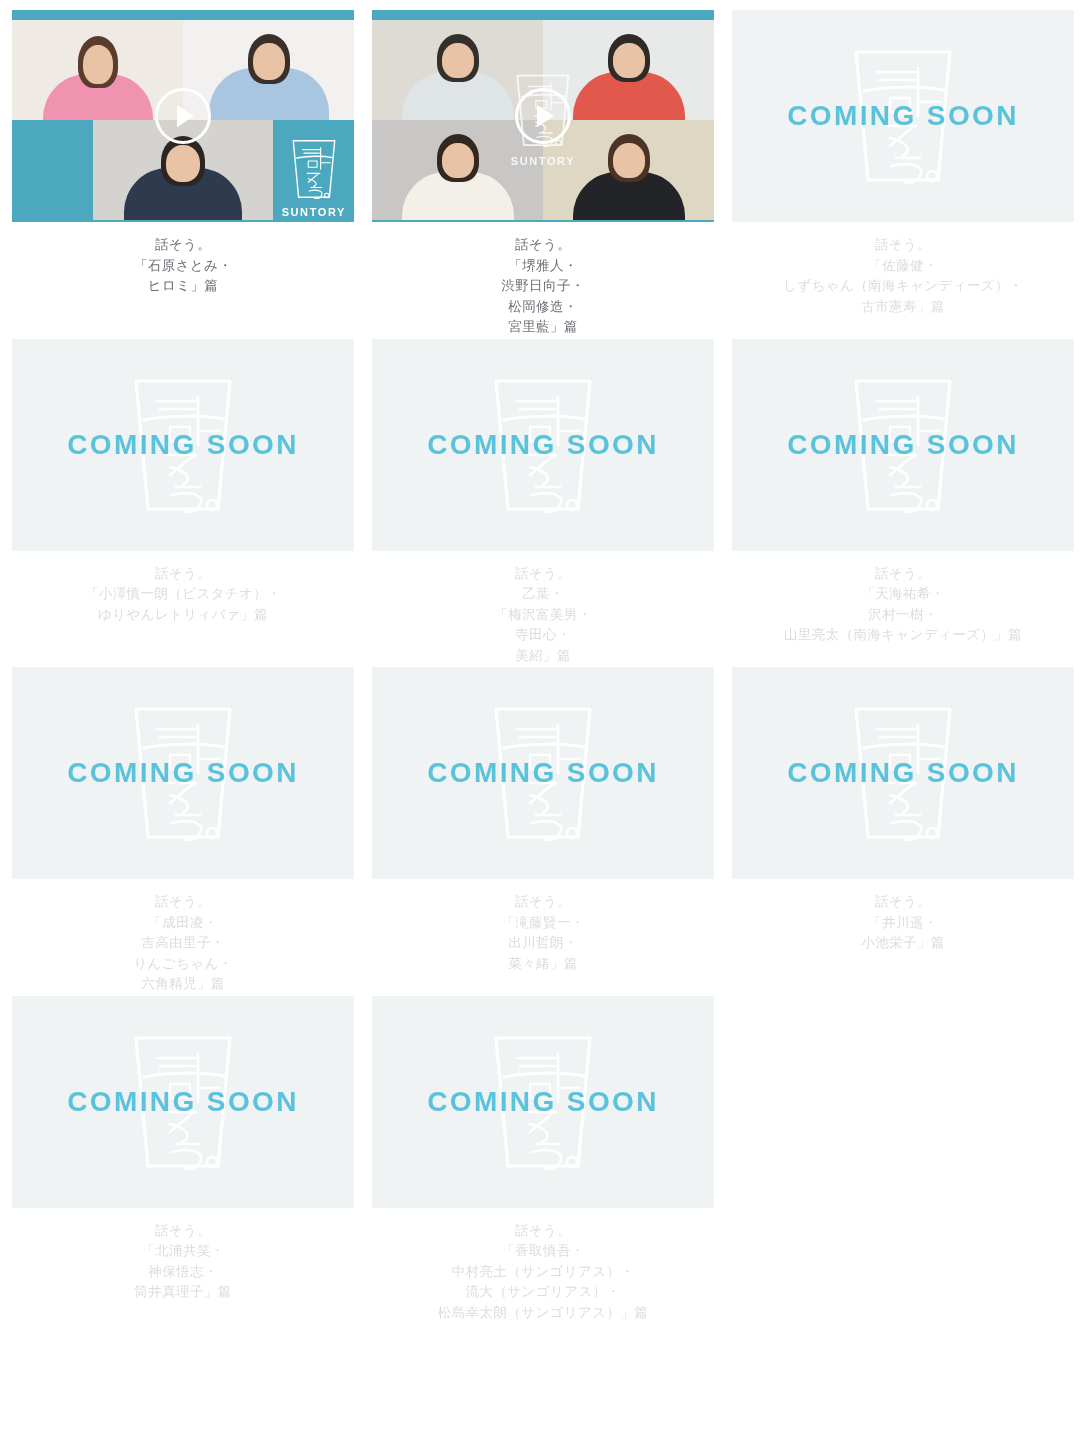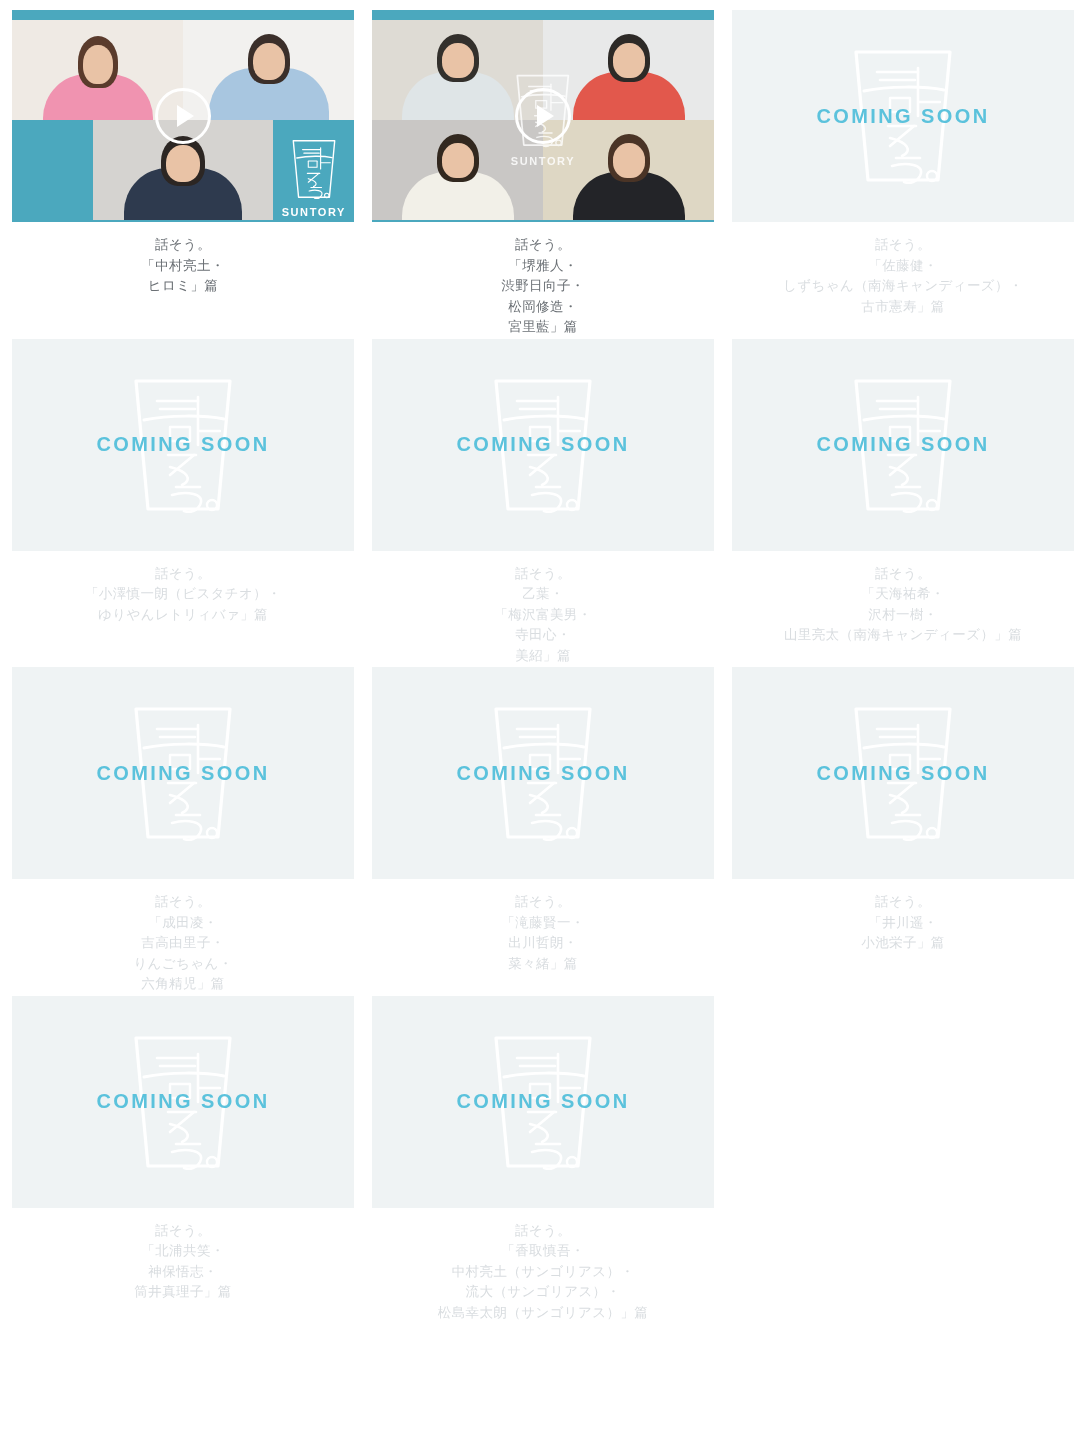--- a/index.html
+++ b/index.html
@@ -55,21 +55,21 @@
     position: absolute;
     left: 50%;
     top: 50%;
     transform: translate(-50%, -50%);
     width: 118px;
     height: 140px;
   }
   .cs-label {
     position: relative;
     z-index: 3;
-    font-size: 20px;
+    font-size: 28px;
     font-weight: bold;
     letter-spacing: 2.4px;
     color: #5bc2dc;
     font-family: "Liberation Sans", sans-serif;
     white-space: nowrap;
   }
 
   
   .tiles {
     position: absolute;
@@ -196,21 +196,21 @@
               <circle cx="88" cy="130" r="5" fill="none" stroke="#ffffff" stroke-width="2.4"></circle>
             </svg></div>
           <div class="brand-word" style="margin-top:2px;">SUNTORY</div>
         </div>
         <div class="play-btn">
           <div class="play-tri"></div>
         </div>
       </div>
       <div class="caption">
         <span class="cline">話そう。</span>
-        <span class="cline">「中村亮土・</span>
+        <span class="cline">「石原さとみ・</span>
         <span class="cline">ヒロミ」篇</span>
       </div>
     </div>
     <div class="grid-cell">
       <div class="thumb video">
         <div class="tiles">
           <div class="tile" style="left:0px;top:10px;width:171px;height:100px;">
             <div style="position:absolute;inset:0;background:#dedbd4;">
               <div class="body" style="bottom:0;width:112px;height:48px;background:#dfe5e7;"></div>
               <div class="hair" style="top:14px;width:42px;height:48px;background:#33302c;"></div>

